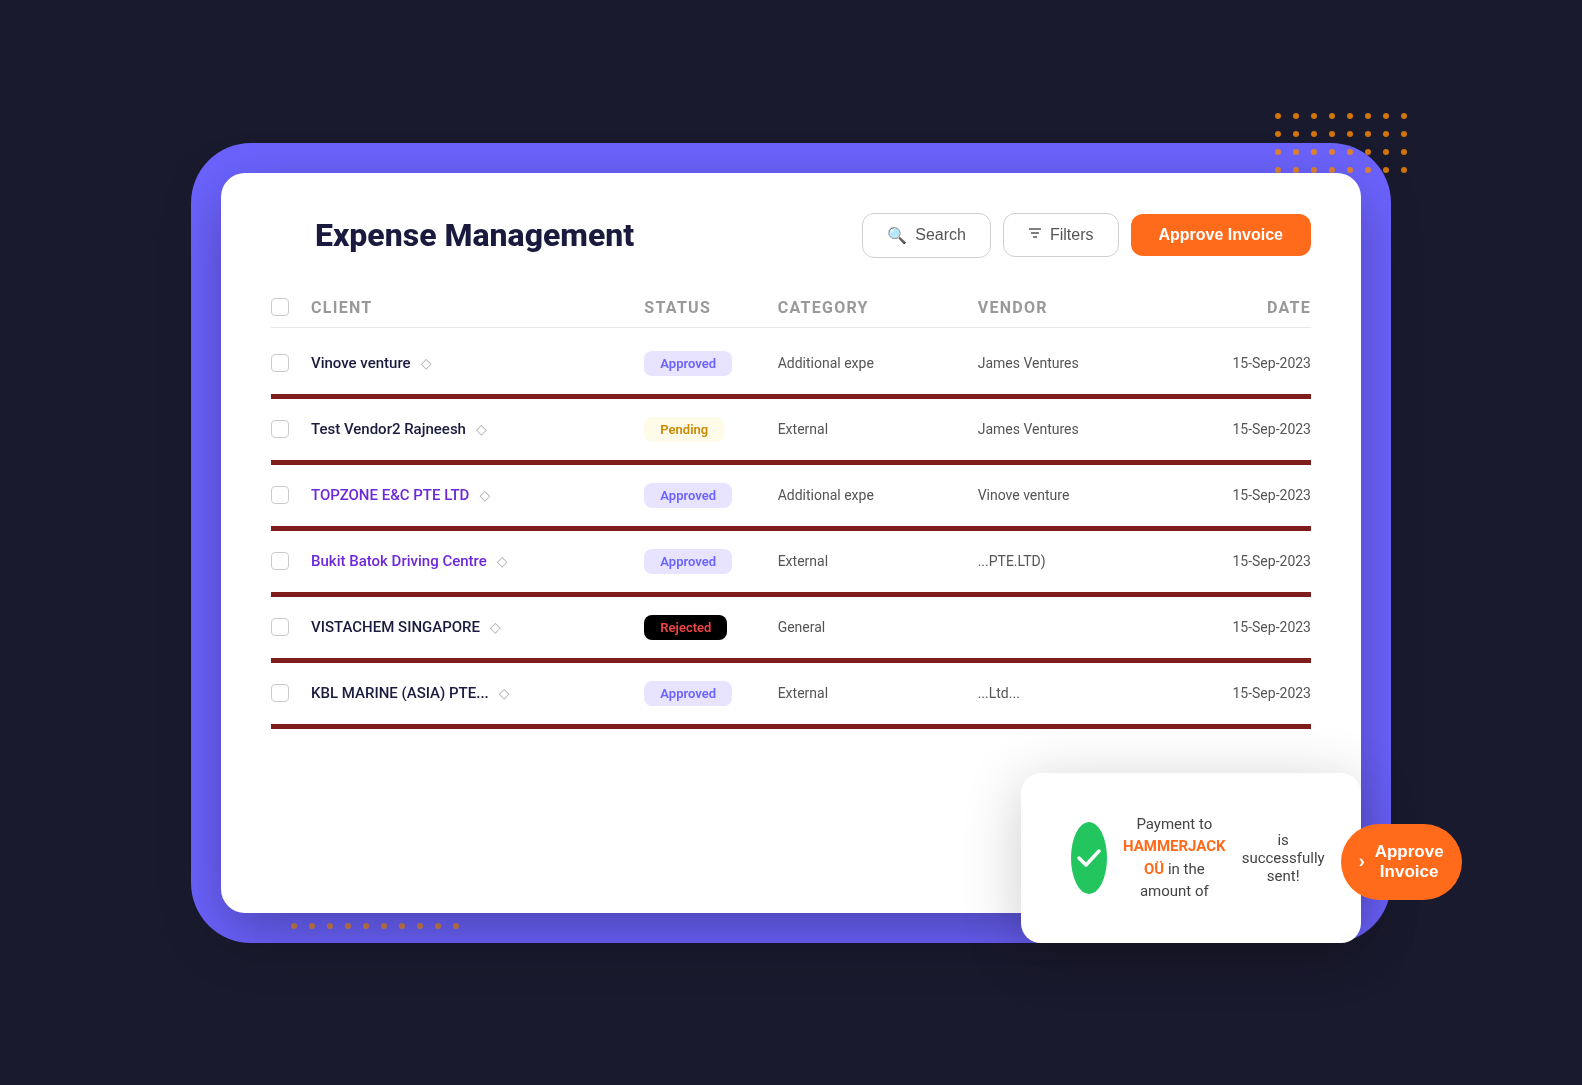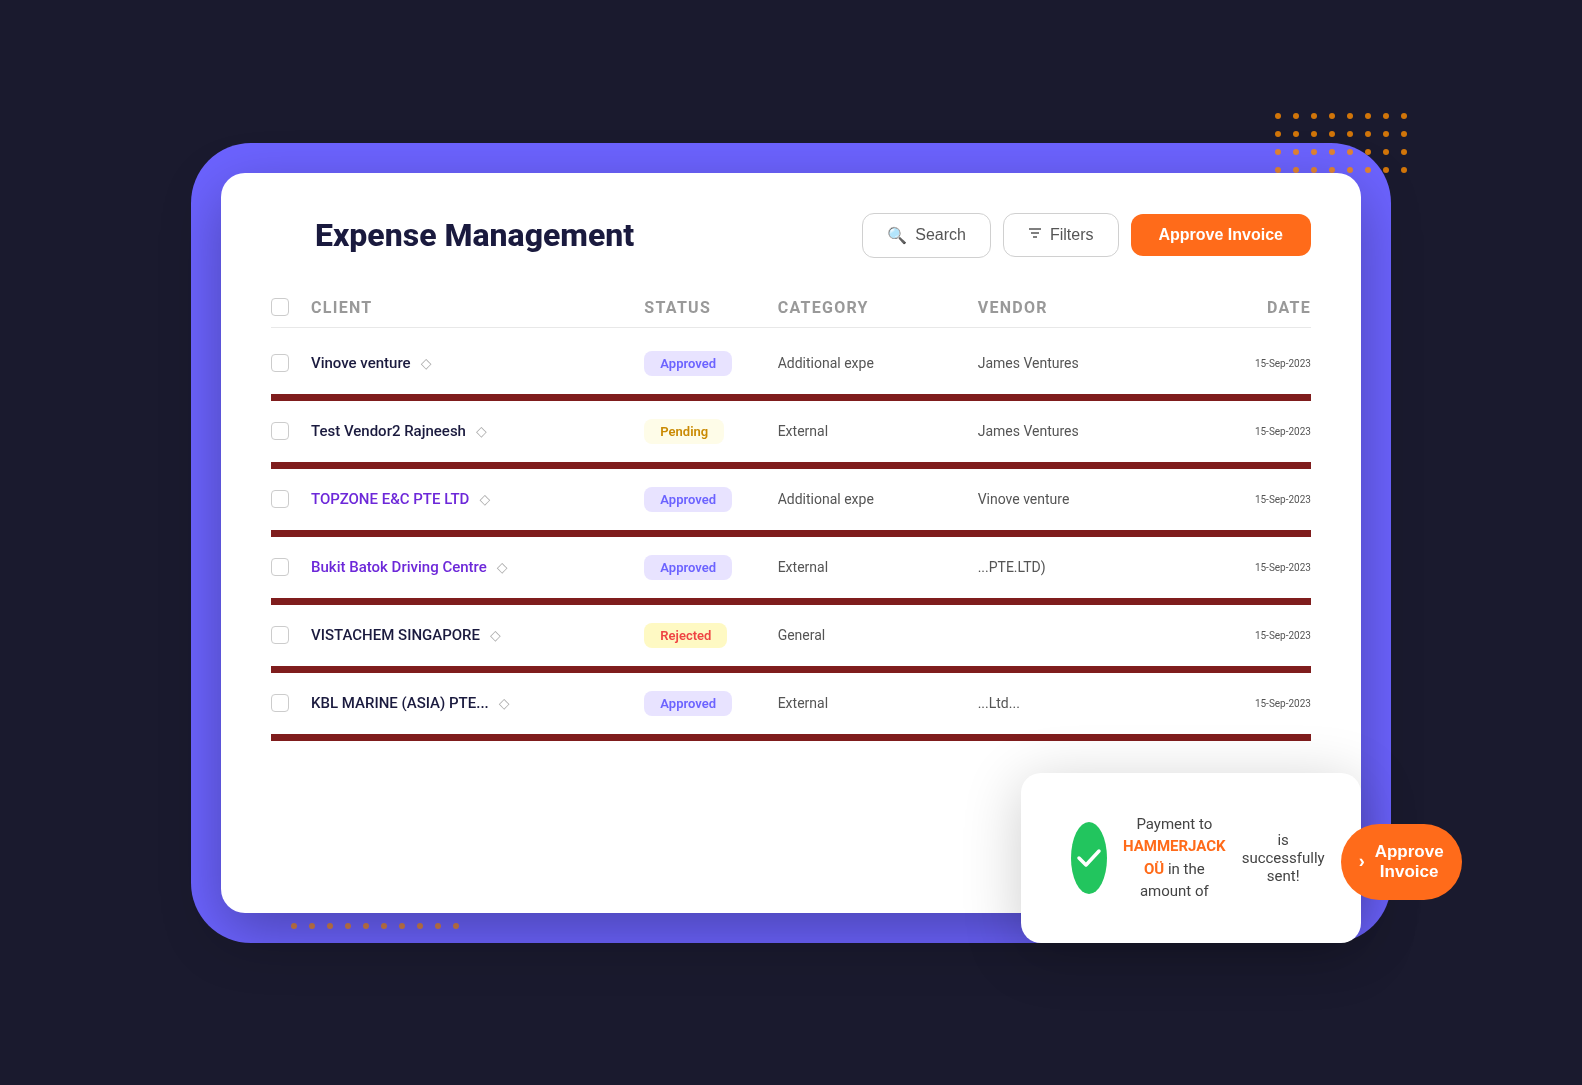--- a/index.html
+++ b/index.html
@@ -155,21 +155,21 @@
       font-weight: 700;
       color: #999;
       letter-spacing: 0.08em;
       text-transform: uppercase;
     }
 
     .table-row {
       display: grid;
       grid-template-columns: 40px 2.5fr 1fr 1.5fr 1.5fr 1fr;
       padding: 18px 0;
-      border-bottom: 7px solid #7f1d1d;
+      border-bottom: 5px solid #7f1d1d;
       align-items: center;
     }
 
     .checkbox {
       width: 18px;
       height: 18px;
       border: 1.5px solid #ccc;
       border-radius: 4px;
       background: #fff;
       cursor: pointer;
@@ -208,31 +208,31 @@
       background: #e8e3ff;
       color: #6c63ff;
     }
 
     .status-pending {
       background: #fefce8;
       color: #ca8a04;
     }
 
     .status-rejected {
-      background: #fef9c3;
+      background: #000000;
       color: #ef4444;
     }
 
     .cell-text {
       font-size: 14px;
       color: #555;
     }
 
     .date-text {
-      font-size: 10px;
+      font-size: 14px;
       color: #555;
       text-align: right;
     }
 
     
     .modal-container {
       position: absolute;
       right: 80px;
       bottom: 50px;
       z-index: 10;

